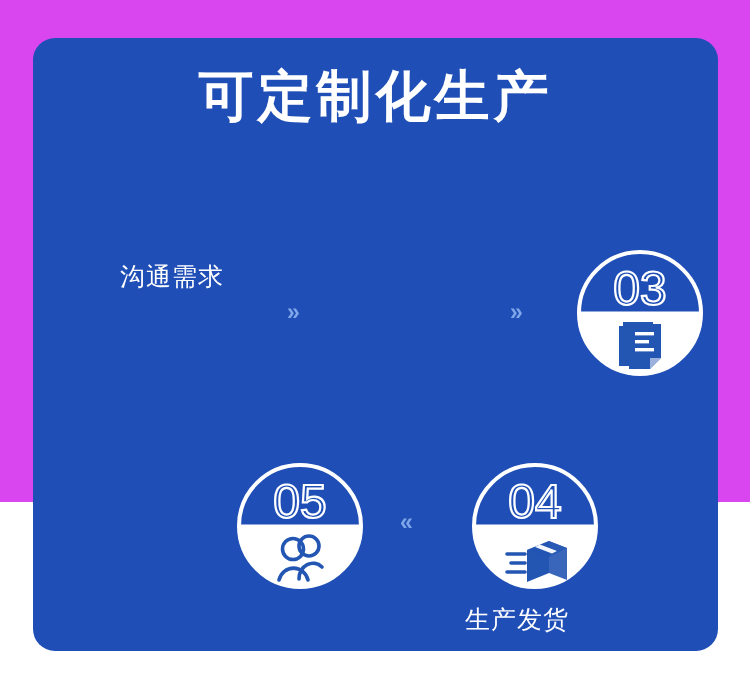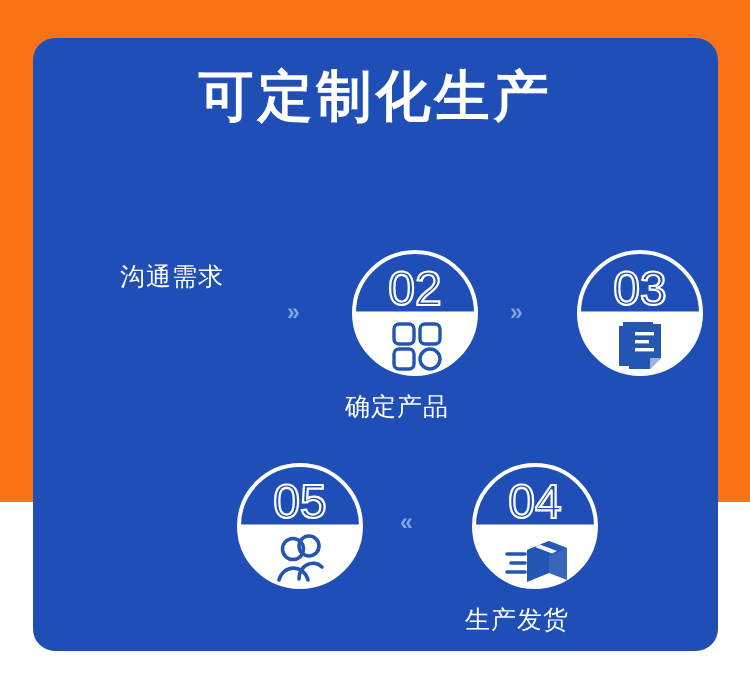--- a/index.html
+++ b/index.html
@@ -11,21 +11,21 @@
   body {
     width: 750px;
     height: 687px;
     font-family: "Liberation Sans", "DejaVu Sans", sans-serif;
     overflow: hidden;
   }
   #root {
     position: relative;
     width: 750px;
     height: 502px;
-    background: #f97316;
+    background: #d946ef;
   }
   .panel {
     position: absolute;
     left: 33px;
     top: 38px;
     width: 685px;
     height: 613px;
     background: #1f4fb6;
     border-radius: 22px;
   }
@@ -105,42 +105,20 @@
 
 <div id="root">
   <div class="panel">
 
     <div class="title">可定制化生产</div>
 
     <div class="step" id="step-1">
       <div class="step-label">沟通需求</div>
     </div>
 
-    <div class="step" id="step-2">
-      <div class="circle-wrap">
-        <svg width="130" height="130" viewBox="0 0 130 130" aria-hidden="true">
-          <defs>
-            <clipPath id="clipBot2">
-                <rect x="0" y="65" width="130" height="65"></rect>
-              </clipPath>
-          </defs>
-          <circle cx="65" cy="65" r="61" fill="#ffffff" clip-path="url(#clipBot2)"></circle>
-          <circle cx="65" cy="65" r="61" fill="none" stroke="#ffffff" stroke-width="4"></circle>
-          <line x1="5" y1="65" x2="125" y2="65" stroke="#ffffff" stroke-width="3"></line>
-          <text x="65" y="57" text-anchor="middle" font-family="Liberation Sans, sans-serif" font-size="48" fill="none" stroke="#ffffff" stroke-width="2.2">02</text>
-          <g fill="none" stroke="#2355b3" stroke-width="3.4">
-            <rect x="44" y="76" width="20" height="20" rx="5"></rect>
-            <rect x="70" y="76" width="20" height="20" rx="5"></rect>
-            <rect x="44" y="101" width="20" height="20" rx="5"></rect>
-            <circle cx="80" cy="111" r="10"></circle>
-          </g>
-        </svg>
-      </div>
-      <div class="step-label">确定产品</div>
-    </div>
 
     <div class="step" id="step-3">
       <div class="circle-wrap">
         <svg width="130" height="130" viewBox="0 0 130 130" aria-hidden="true">
           <defs>
             <clipPath id="clipBot3">
                 <rect x="0" y="65" width="130" height="65"></rect>
               </clipPath>
           </defs>
           <circle cx="65" cy="65" r="61" fill="#ffffff" clip-path="url(#clipBot3)"></circle>

